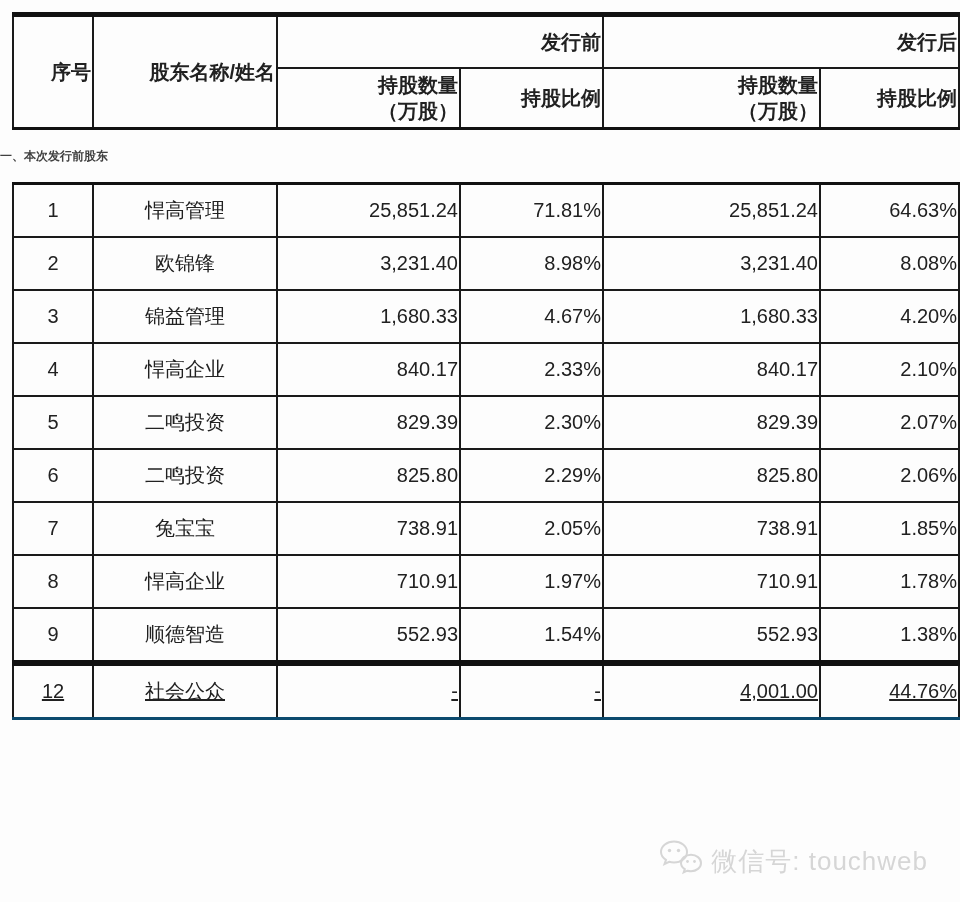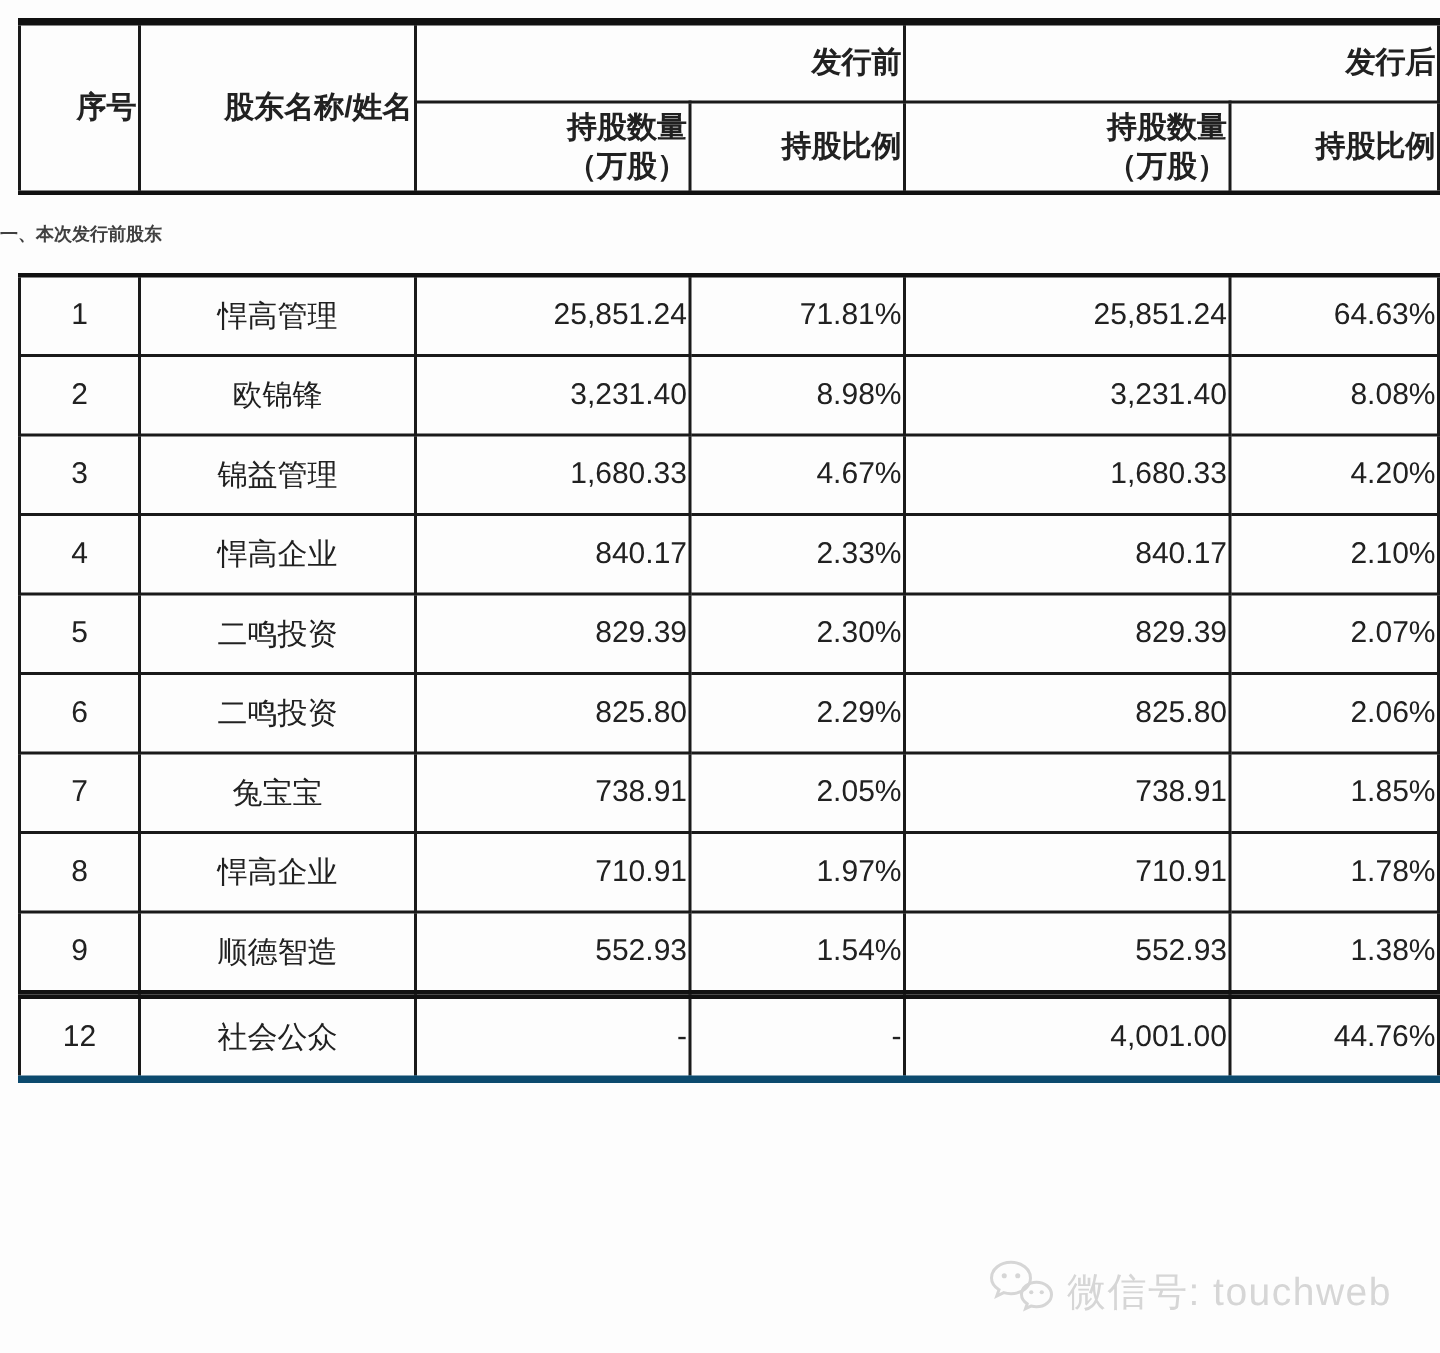--- a/index.html
+++ b/index.html
@@ -41,21 +41,21 @@
     display: flex;
     align-items: center;
     font-weight: bold;
     font-size: 12px;
     color: #404040;
   }
   .body-tbl {
     border-top: 3px solid #111;
     border-bottom: 3px solid #111;
   }
-  .body-tbl.last { border-bottom: 5px solid #0c4a6e; }
+  .body-tbl.last { border-bottom: 3px solid #0c4a6e; text-decoration: underline; }
   .body-tbl td {
     height: 49px;
     font-size: 20px;
   }
   td.center { text-align: center; }
   td.right { text-align: right; }
   .watermark {
     position: absolute;
     top: 840px;
     right: 32px;

